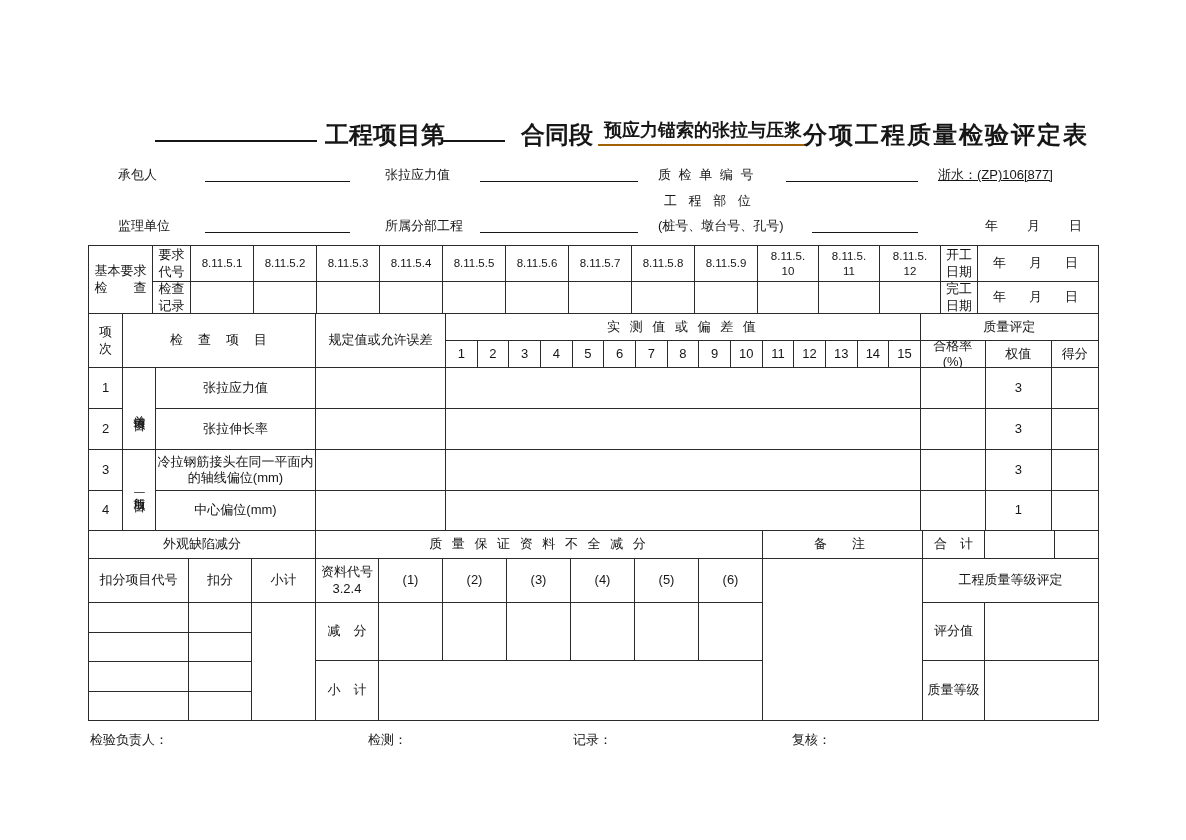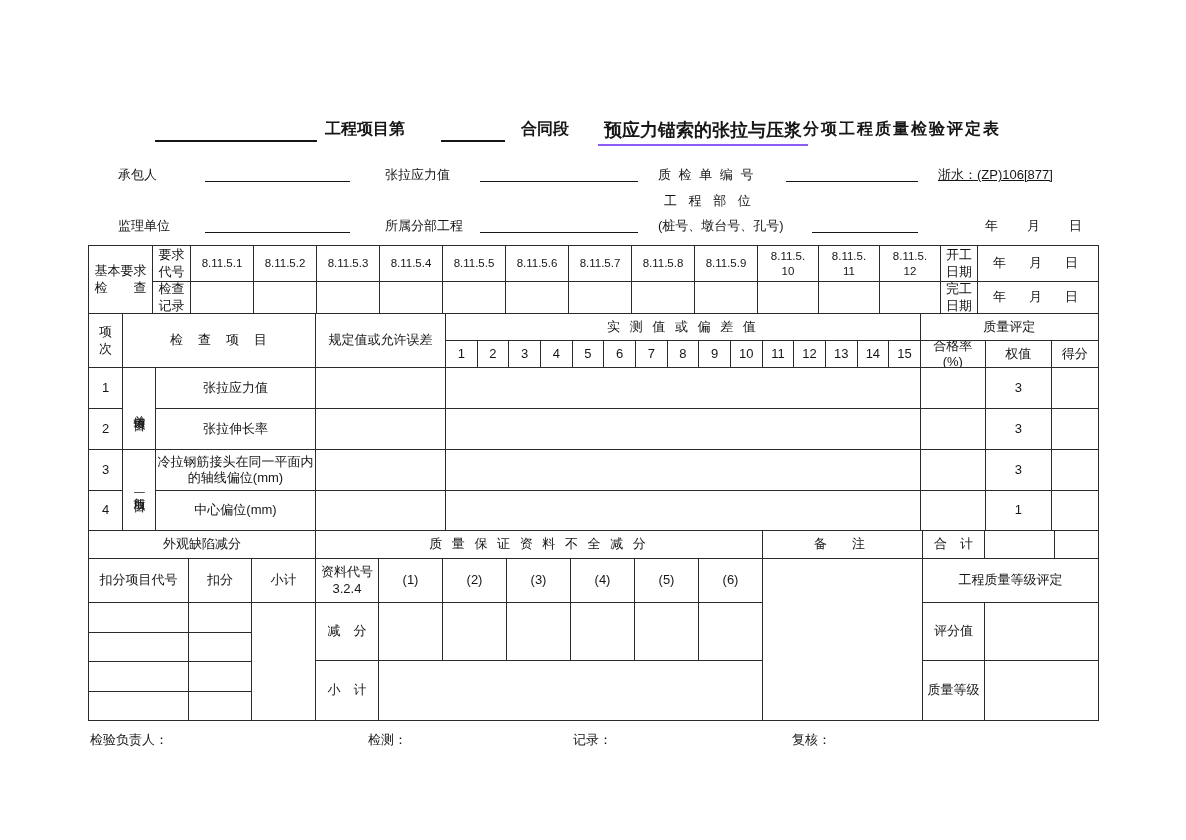--- a/index.html
+++ b/index.html
@@ -3,22 +3,22 @@
 <meta charset="utf-8">
 <style>
   html,body{margin:0;padding:0;}
   body{
     width:1186px;height:840px;background:#ffffff;position:relative;
     font-family:"Liberation Sans","DejaVu Sans",sans-serif;color:#161616;
     -webkit-font-smoothing:antialiased;
   }
   .abs{position:absolute;}
   
-  .title-part{font-weight:bold;font-size:16px;white-space:nowrap;}
-  .title-sub{font-weight:bold;font-size:18px;border-bottom:2px solid #8b5cf6;padding:0 6px 2px 6px;white-space:nowrap;}
+  .title-part{font-weight:bold;font-size:24px;white-space:nowrap;}
+  .title-sub{font-weight:bold;font-size:18px;border-bottom:2px solid #a16207;padding:0 6px 2px 6px;white-space:nowrap;}
   .title-tail{letter-spacing:2px;}
   .blank{display:inline-block;border-bottom:2px solid #161616;height:18px;}
   .blank.thin{border-bottom-width:1.5px;}
   .lbl{font-size:13px;white-space:nowrap;}
   .sp2{letter-spacing:2px;}
   .sp4{letter-spacing:4px;}
   .sp8{letter-spacing:8px;}
   
   .form{position:absolute;left:88px;top:245px;width:1010px;
         border-left:1px solid #2b2b2b;border-top:1px solid #2b2b2b;font-size:13px;}

